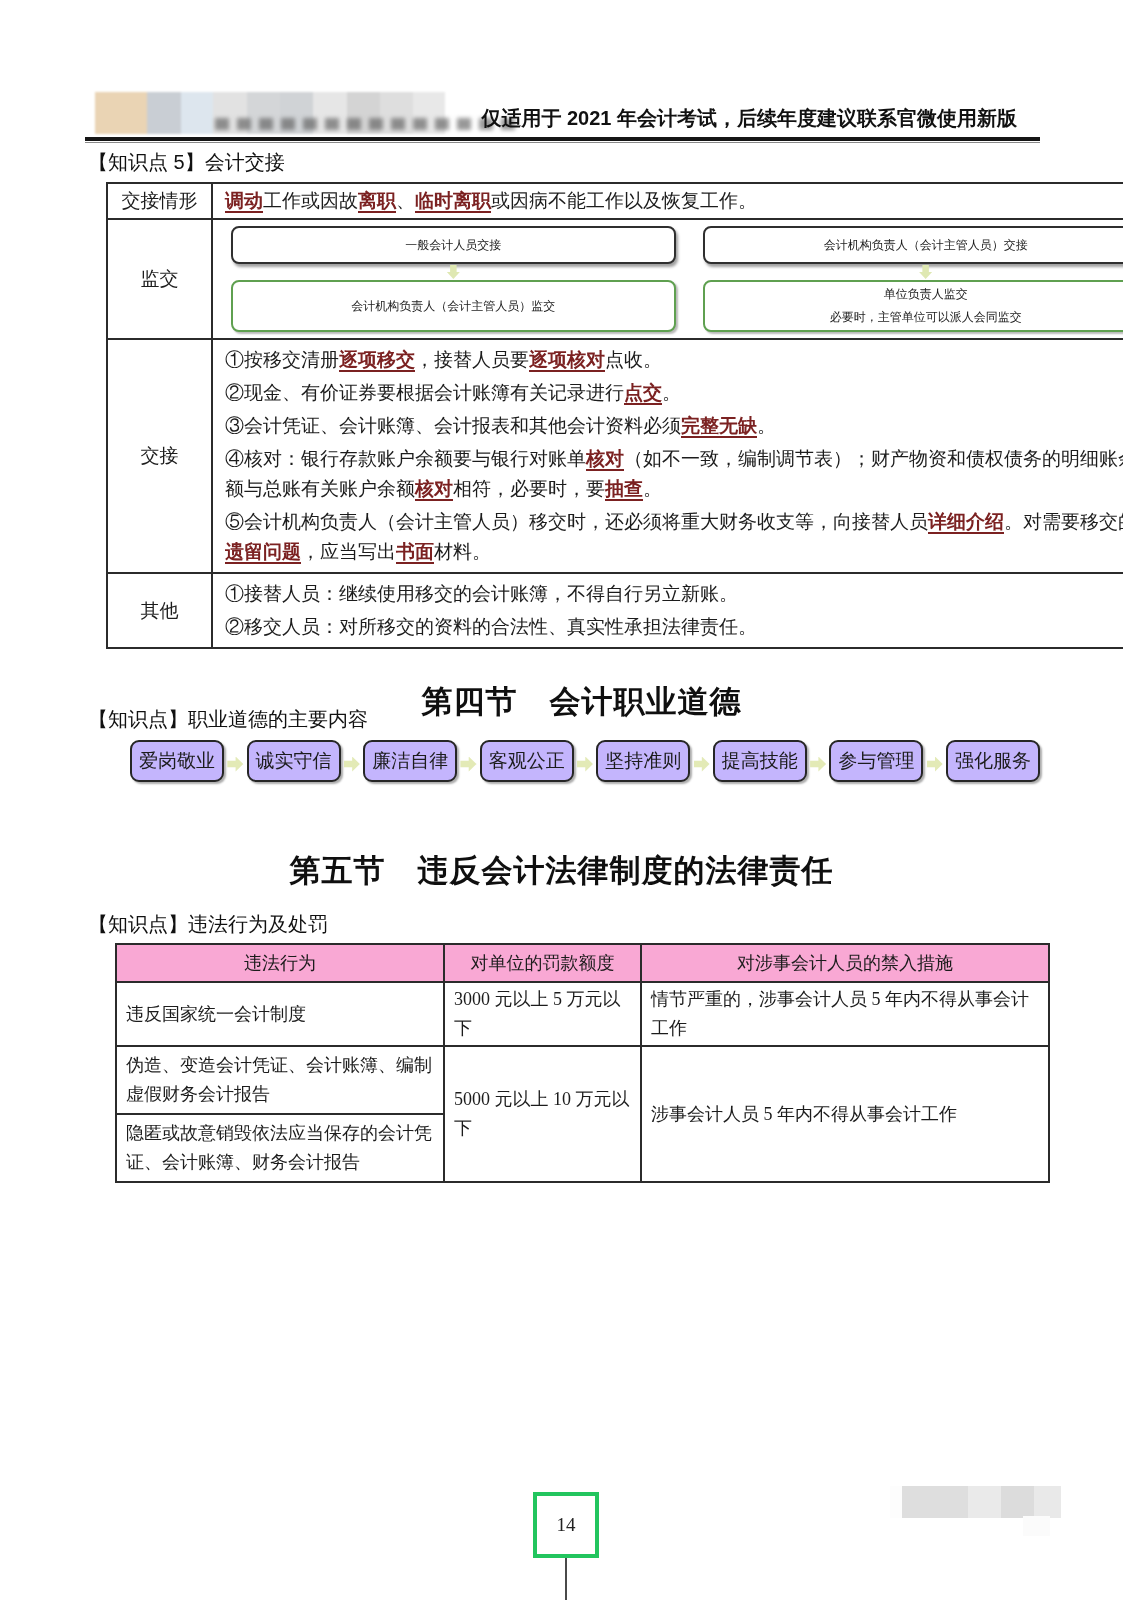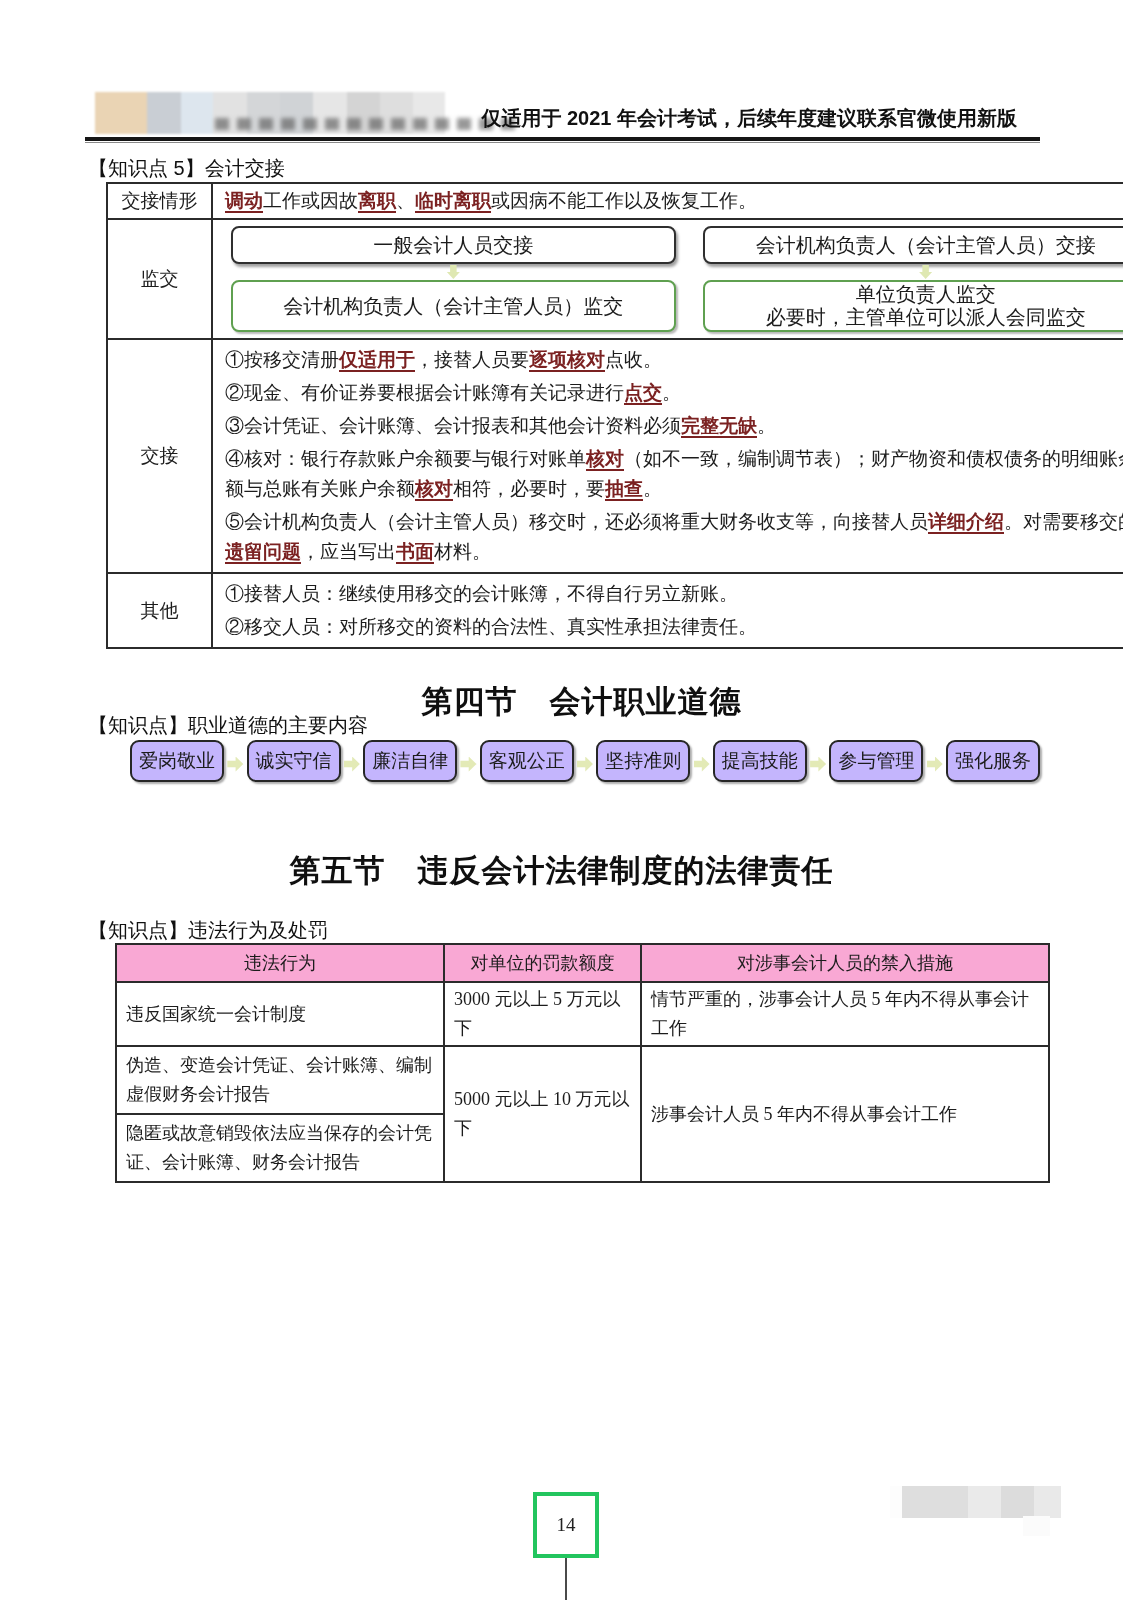--- a/index.html
+++ b/index.html
@@ -13,40 +13,40 @@
   .logo-blur .blk{height:100%;}
   .logo-smudge{position:absolute;left:215px;top:118px;width:300px;height:12px;
     background:repeating-linear-gradient(90deg,#555 0 14px,transparent 14px 22px);
     filter:blur(2px);opacity:.6;}
   .header-notice{position:absolute;top:105px;right:106px;font-family:"Liberation Sans","DejaVu Sans",sans-serif;
     font-weight:bold;font-size:20px;color:#111;}
   .header-rule{position:absolute;left:85px;top:137px;width:955px;height:6px;
     border-top:4px solid #151515;border-bottom:1px solid #8a8a8a;box-sizing:border-box;}
   
   .kp-label{position:absolute;left:88px;font-size:20px;font-weight:500;color:#111;
-    font-family:"Liberation Sans","DejaVu Sans",sans-serif;margin-top:6px;}
+    font-family:"Liberation Sans","DejaVu Sans",sans-serif;}
   
   table{border-collapse:collapse;}
   .t1{position:absolute;left:106px;top:182px;width:1062px;table-layout:fixed;}
   .t1 th,.t1 td{border:2px solid #2b2b2b;font-weight:normal;font-size:19px;vertical-align:middle;}
   .t1 th{width:95px;text-align:center;padding:0 4px;}
   .t1 td{padding:2px 12px;}
   .t1 .r-situation{height:32px;}
   .t1 .r-supervision{height:120px;}
   .t1 .r-handover{height:208px;}
   .t1 .r-other{height:64px;}
   .t1 p{margin:3px 0;line-height:30px;}
   .em{color:#7b2121;font-weight:bold;text-decoration:underline;text-decoration-color:#7b2121;
     text-decoration-thickness:2px;text-underline-offset:4px;}
   
   .sup-grid{display:flex;justify-content:space-between;padding:4px 6px;}
   .sup-col{width:48.5%;display:flex;flex-direction:column;align-items:center;}
   .sup-box{box-sizing:border-box;width:100%;border:2px solid #2f2f2f;border-radius:8px;
     background:#fff;box-shadow:2px 3px 3px #9f9f9f;display:flex;flex-direction:column;
-    justify-content:center;align-items:center;text-align:center;font-size:20px;line-height:23px;}
+    justify-content:center;align-items:center;text-align:center;font-size:12px;line-height:23px;}
   .sup-box.top{height:38px;}
   .sup-box.green{height:52px;border-color:#5fa050;box-shadow:2px 2px 2px #b9b9b9;}
   .arrow-down{width:13px;height:14px;background:#dfe8b2;margin:1px 0;
     clip-path:polygon(25% 0,75% 0,75% 50%,100% 50%,50% 100%,0 50%,25% 50%);
     filter:drop-shadow(1px 1px 0 #b9c77f);}
   
   .section-title{position:absolute;left:0;width:1123px;text-align:center;
     font-size:31px;font-weight:bold;color:#0f0f0f;letter-spacing:1px;}
   
   .flow{position:absolute;left:130px;top:740px;width:910px;display:flex;align-items:center;
@@ -121,21 +121,21 @@
             <span>单位负责人监交</span>
             <span>必要时，主管单位可以派人会同监交</span>
           </div>
         </div>
       </div>
     </td>
   </tr>
   <tr class="r-handover">
     <th>交接</th>
     <td>
-      <p><span>①按移交清册</span><span class="em">仅适用于</span><span>，接替人员要</span><span class="em">逐项核对</span><span>点收。</span></p>
+      <p><span>①按移交清册</span><span class="em">逐项移交</span><span>，接替人员要</span><span class="em">逐项核对</span><span>点收。</span></p>
       <p><span>②现金、有价证券要根据会计账簿有关记录进行</span><span class="em">点交</span><span>。</span></p>
       <p><span>③会计凭证、会计账簿、会计报表和其他会计资料必须</span><span class="em">完整无缺</span><span>。</span></p>
       <p><span>④核对：银行存款账户余额要与银行对账单</span><span class="em">核对</span><span>（如不一致，编制调节表）；财产物资和债权债务的明细账余额与总账有关账户余额</span><span class="em">核对</span><span>相符，必要时，要</span><span class="em">抽查</span><span>。</span></p>
       <p><span>⑤会计机构负责人（会计主管人员）移交时，还必须将重大财务收支等，向接替人员</span><span class="em">详细介绍</span><span>。对需要移交的</span><span class="em">遗留问题</span><span>，应当写出</span><span class="em">书面</span><span>材料。</span></p>
     </td>
   </tr>
   <tr class="r-other">
     <th>其他</th>
     <td>
       <p>①接替人员：继续使用移交的会计账簿，不得自行另立新账。</p>

